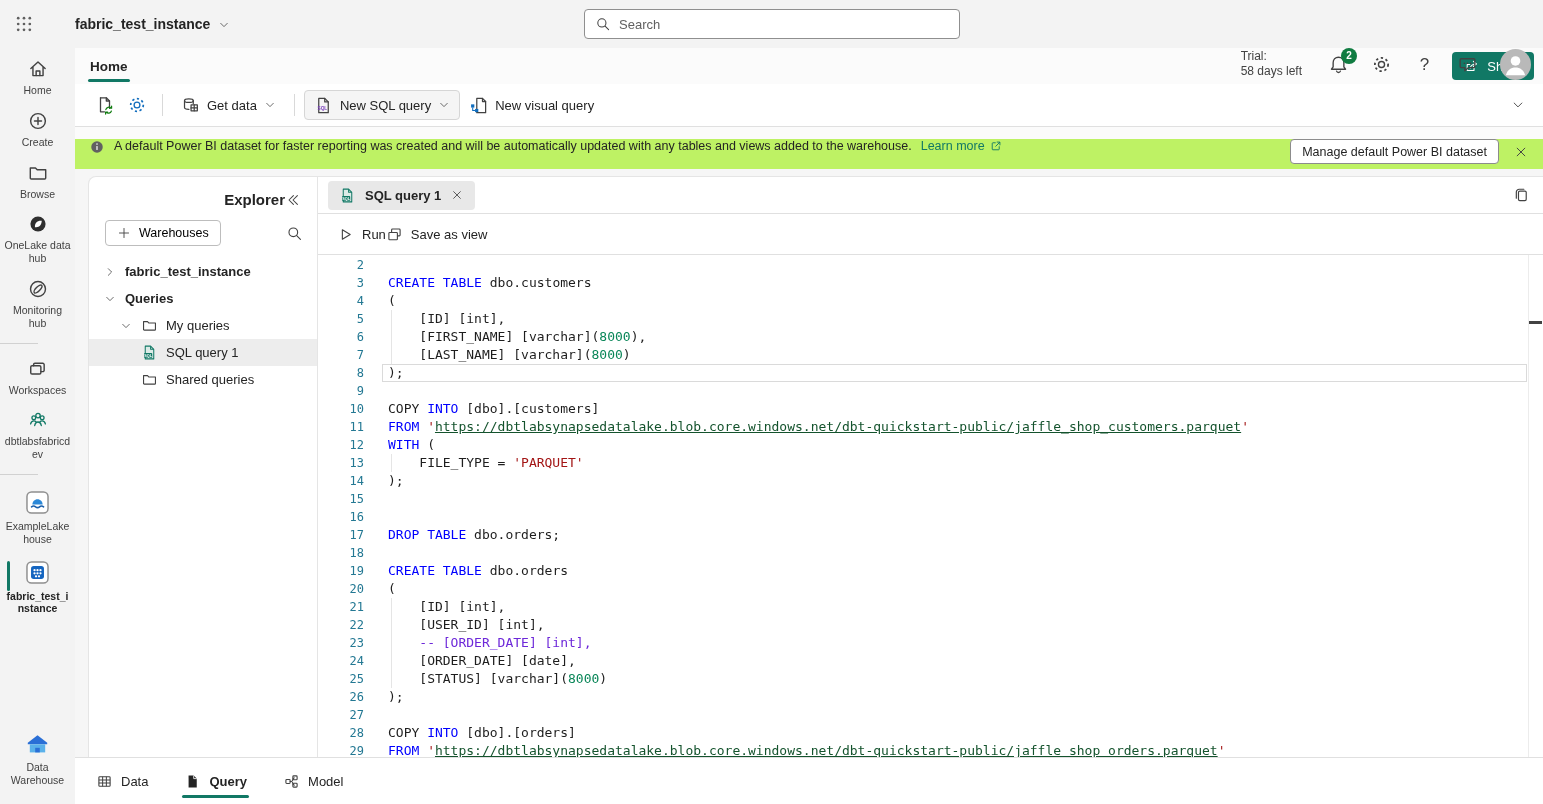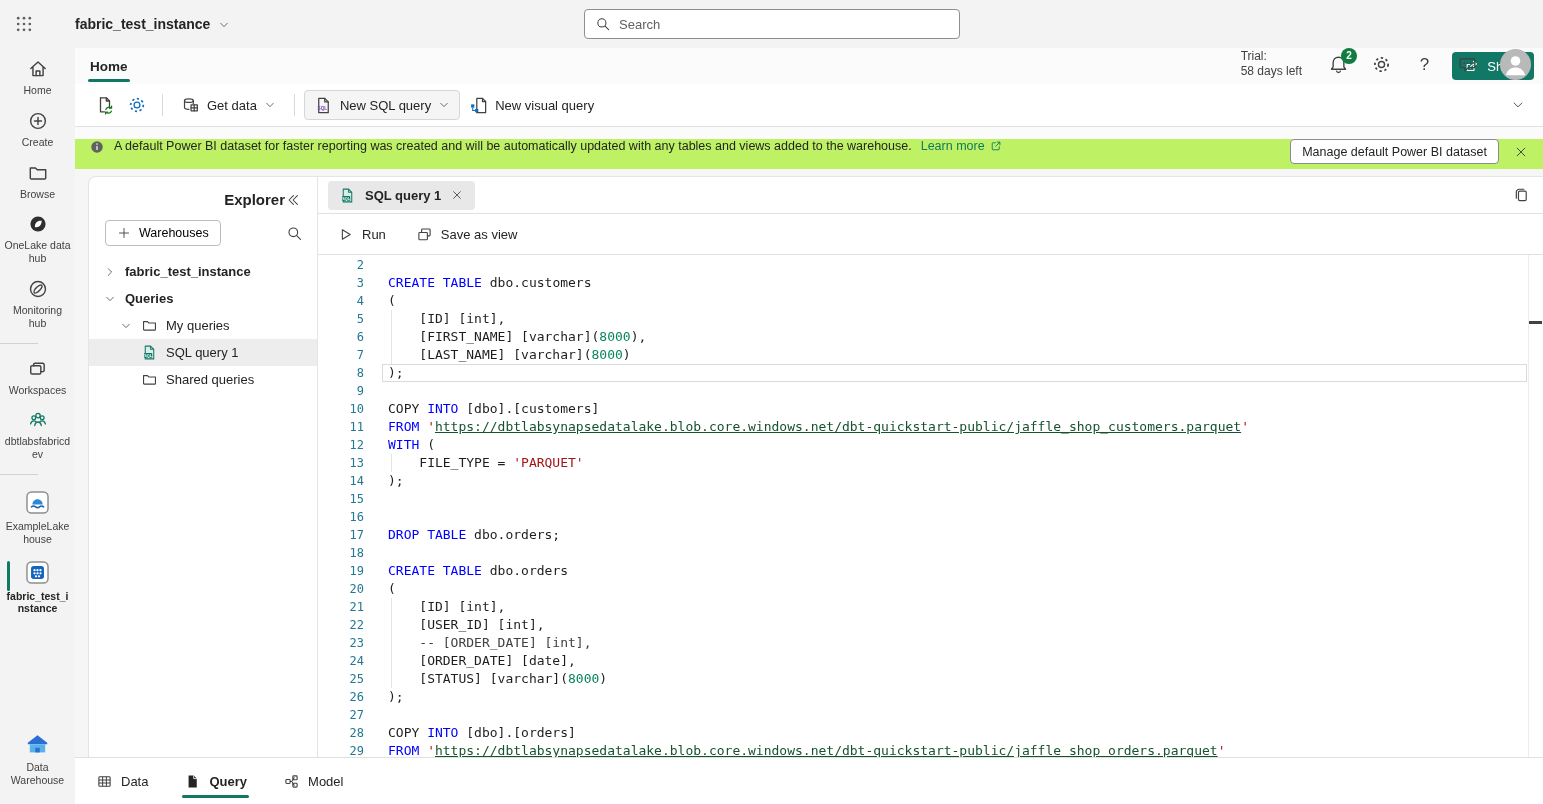--- a/index.html
+++ b/index.html
@@ -85,32 +85,32 @@
   .lvl1 { padding-left:31px; }
   .lvl2 { padding-left:52px; }
 
   
   .editor { flex:1; background:#fff; border-top:1px solid #e5e5e5; display:flex; flex-direction:column; min-width:0; }
   .tabbar { height:37px; flex:none; border-bottom:1px solid #e0e0e0; display:flex; align-items:center; padding:0 10px; position:relative; }
   .qtab { background:#e8e8e8; border-radius:4px; height:29px; display:flex; align-items:center; gap:9px; padding:0 11px; font-weight:700; font-size:13px; cursor:pointer; }
   .qtab .ticon { width:17px; height:17px; }
   .qtab .close { width:14px; height:14px; cursor:pointer; }
   .copy-btn { position:absolute; right:13px; top:9px; width:18px; height:18px; cursor:pointer; }
-  .runbar { height:41px; flex:none; border-bottom:1px solid #e0e0e0; display:flex; align-items:center; gap:30px; padding:0 19px; }
+  .runbar { height:41px; flex:none; border-bottom:1px solid #e0e0e0; display:flex; align-items:center; padding:0 19px; }
   .run-btn, .sav-btn { display:flex; align-items:center; gap:8px; font-size:13px; cursor:pointer; background:none; border:none; font-family:inherit; color:#242424; }
   .run-btn .icon, .sav-btn .icon { width:17px; height:17px; }
 
   .code { flex:1; position:relative; overflow:hidden; font-family:"DejaVu Sans Mono", monospace; font-size:13px; line-height:18px; padding-top:1px; }
   .code-line { height:18px; display:flex; white-space:pre; position:relative; }
   .gutter { width:46px; flex:none; text-align:right; color:#237893; font-size:12px; }
   .ltext { padding-left:24px; position:relative; color:#1e1e1e; }
   .code-line.guide .ltext::before { content:""; position:absolute; left:27px; top:0; bottom:0; width:1px; background:#e5e5e5; }
   .code-line.current::after { content:""; position:absolute; left:64px; right:16px; top:0; bottom:0; border:1px solid #dadada; pointer-events:none; }
   .tk-k { color:#0000ff; } .tk-n { color:#098658; } .tk-s { color:#a31515; }
-  .tk-l { color:#14532d; text-decoration:underline; } .tk-c { color:#404040;margin-top:9px; }
+  .tk-l { color:#14532d; text-decoration:underline; } .tk-c { color:#6d28d9;margin-top:9px; }
   .ruler { position:absolute; top:0; right:0; bottom:0; width:15px; border-left:1px solid #ececec; background:#fff; }
   .ruler-mark { position:absolute; top:66px; right:1px; width:13px; height:3px; background:#424242; }
 
   
   .bottombar { height:47px; flex:none; background:#fff; border-top:1px solid #e0e0e0; display:flex; align-items:center; gap:36px; padding-left:21px; }
   .btab { display:flex; align-items:center; gap:8px; font-size:13px; position:relative; height:100%; cursor:pointer; }
   .btab .icon { width:17px; height:17px; }
   .btab.selected { font-weight:700; }
   .btab.selected::after { content:""; position:absolute; left:-2px; right:-2px; bottom:6px; height:3px; background:#117865; border-radius:2px; }
 </style>

